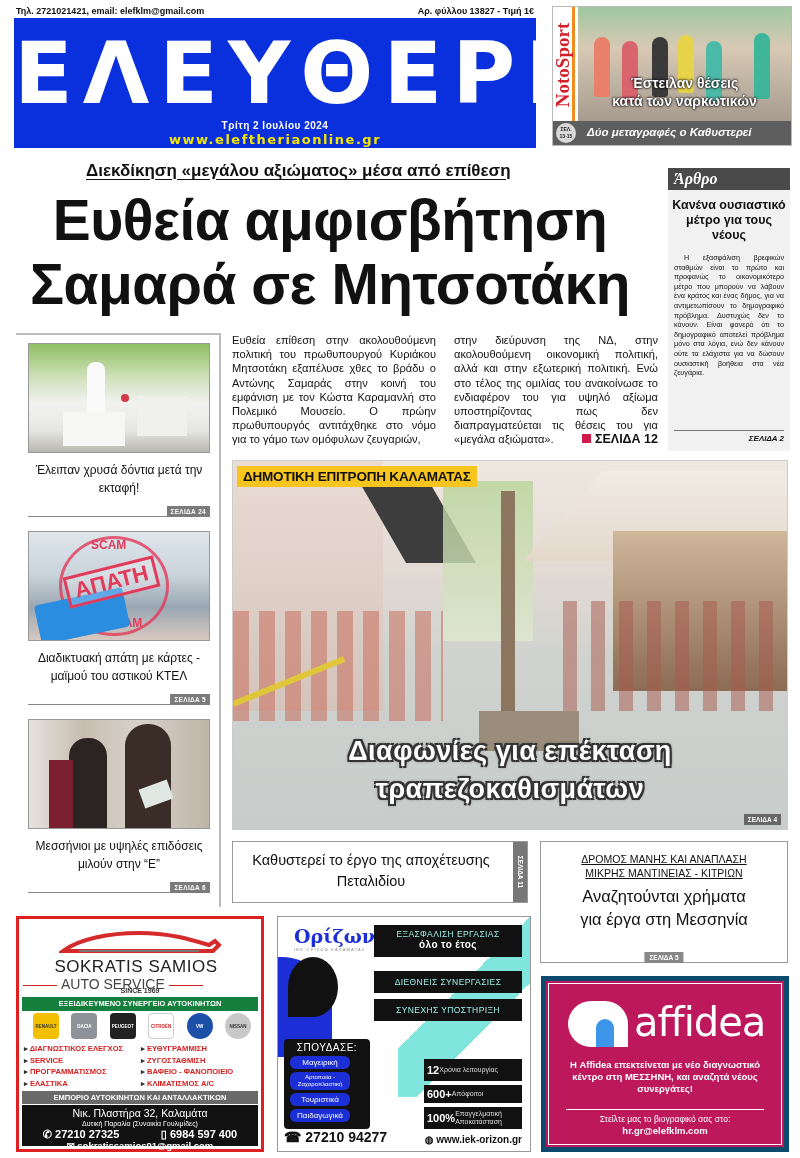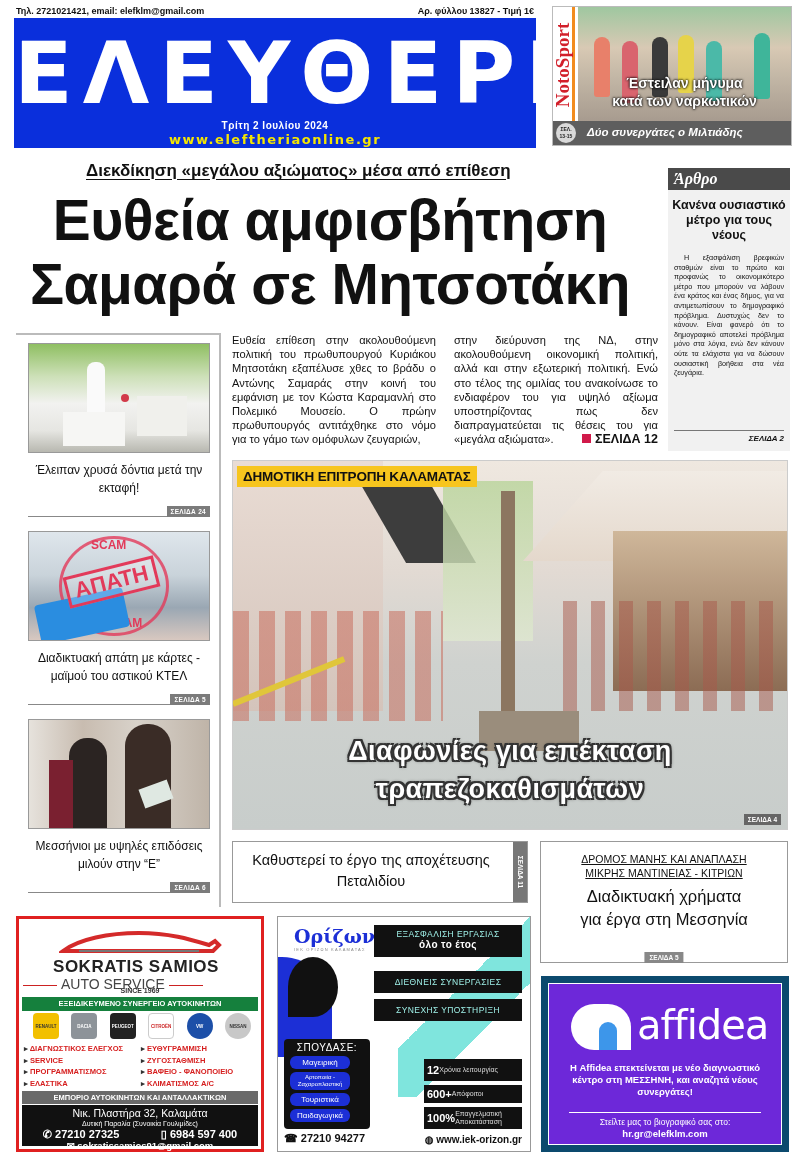--- a/index.html
+++ b/index.html
@@ -66,21 +66,21 @@
   .box1-tag span { position: absolute; left: 50%; top: 50%; transform: translate(-50%, -50%) rotate(90deg); color: #fff; font-size: 6.5px; font-weight: bold; white-space: nowrap; }
 
   .box2 { left: 540px; top: 841px; width: 248px; height: 122px; border: 1px solid #999; }
   .box2-kicker { text-align: center; font-size: 10.5px; line-height: 14px; margin-top: 10px; text-decoration: underline; }
   .box2-title { text-align: center; font-size: 16.5px; line-height: 23px; margin-top: 5px; }
   .box2-tag { position: absolute; left: 50%; transform: translateX(-50%); bottom: -1px; background: #888; color: #fff; font-size: 6.5px; font-weight: bold; padding: 2px 5px; }
 
   
   .ad1 { left: 16px; top: 916px; width: 248px; height: 236px; border: 3px solid #e02020; background: #fff; }
   .samios-car { position: absolute; left: 40px; top: 8px; width: 164px; height: 28px; }
-  .samios-name { position: absolute; left: 0; right: 8px; top: 38px; text-align: center; font-size: 17px; font-weight: bold; letter-spacing: 0.5px; color: #222; }
+  .samios-name { position: absolute; left: 0; right: 8px; top: 38px; text-align: center; font-size: 17px; font-weight: normal; letter-spacing: 0.5px; color: #222; }
   .samios-sub { position: absolute; left: 0; right: 0; top: 57px; text-align: left; font-size: 14px; color: #444; }
   .samios-sub::before, .samios-sub::after { content: ""; display: inline-block; width: 34px; border-top: 1px solid #c22; vertical-align: middle; margin: 0 4px; }
   .samios-since { position: absolute; left: 0; right: 0; top: 68px; text-align: center; font-size: 7px; font-weight: bold; color: #333; }
   .samios-bar { position: absolute; left: 3px; right: 3px; top: 78px; height: 14px; background: #15803d; color: #fff; font-size: 7.5px; font-weight: bold; text-align: center; line-height: 14px; }
   .brands { position: absolute; left: 14px; right: 10px; top: 94px; height: 28px; display: flex; justify-content: space-between; }
   .brand { width: 26px; height: 26px; border-radius: 4px; font-size: 4.5px; font-weight: bold; display: flex; align-items: center; justify-content: center; color: #fff; }
   .services { position: absolute; left: 3px; right: 3px; top: 124px; display: grid; grid-template-columns: 1fr 1fr; row-gap: 0px; font-size: 7.6px; font-weight: bold; color: #d61e1e; line-height: 11.5px; padding-left: 2px; }
   .services span::before { content: "▸ "; color: #333; }
   .samios-bar2 { position: absolute; left: 3px; right: 3px; top: 172px; height: 13px; background: #6a6a6a; color: #fff; font-size: 7.5px; font-weight: bold; text-align: center; line-height: 13px; }
   .samios-foot { position: absolute; left: 3px; right: 3px; top: 186px; bottom: 3px; background: #111; color: #fff; text-align: center; }
@@ -98,25 +98,25 @@
   .oriz-teal { position: absolute; left: 120px; top: 0; width: 150px; height: 180px; background: linear-gradient(135deg, transparent 40%, #7fe5dd 40%, #7fe5dd 60%, transparent 60%); }
   .oriz-box { position: absolute; left: 96px; width: 148px; background: #111; color: #9ff0e8; text-align: center; font-size: 8.5px; letter-spacing: 0.4px; }
   .oriz-box b { color: #fff; font-size: 10px; display: block; }
   .oriz-study { position: absolute; left: 6px; top: 122px; width: 86px; height: 90px; background: #111; border-radius: 4px; }
   .oriz-study-title { color: #fff; text-align: center; font-size: 10px; margin-top: 3px; letter-spacing: 0.5px; }
   .oriz-pill { margin: 3px 20px 0 6px; background: #1c2fd6; color: #fff; text-align: center; font-size: 8px; border-radius: 6px; line-height: 11px; padding: 1px 0; }
   .oriz-pill.two { font-size: 6px; line-height: 7px; padding: 2px 0; }
   .oriz-stat { position: absolute; left: 146px; width: 98px; background: #111; color: #fff; display: flex; align-items: center; padding: 0 3px; }
   .oriz-stat b { font-size: 11px; }
   .oriz-stat span { font-size: 7px; line-height: 8px; color: #ddd; }
-  .oriz-phone { position: absolute; left: 6px; bottom: 6px; font-size: 11px; font-weight: bold; }
+  .oriz-phone { position: absolute; left: 6px; bottom: 6px; font-size: 14px; font-weight: bold; }
   .oriz-web { position: absolute; right: 8px; bottom: 6px; font-size: 10px; font-weight: bold; }
 
   
-  .ad3 { left: 541px; top: 976px; width: 248px; height: 176px; background: #6d28d9; border: 8px solid #0c4a6e; outline: 1px solid #fff; outline-offset: -8px; }
+  .ad3 { left: 541px; top: 976px; width: 248px; height: 176px; background: #be185d; border: 5px solid #0c4a6e; outline: 1px solid #fff; outline-offset: -8px; }
   .aff-logo-shape { position: absolute; left: 22px; top: 20px; width: 60px; height: 46px; background: #fff; border-radius: 30px 30px 0 30px; }
   .aff-logo-shape::after { content: ""; position: absolute; left: 28px; top: 18px; width: 18px; height: 28px; background: #3d96ea; border-radius: 10px 10px 0 0; }
   .aff-name { position: absolute; left: 88px; top: 18px; color: #fff; font-size: 40px; font-family: "DejaVu Sans", sans-serif; font-weight: normal; letter-spacing: -1px; }
   .aff-text { position: absolute; left: 0; right: 0; top: 78px; text-align: center; color: #fff; font-weight: bold; font-size: 9.5px; line-height: 12px; }
   .aff-line { position: absolute; left: 20px; right: 20px; top: 128px; border-top: 1px solid #fff; }
   .aff-cta { position: absolute; left: 0; right: 0; top: 133px; text-align: center; color: #fff; font-size: 8.5px; line-height: 11px; }
   .aff-cta b { font-size: 9.5px; }
 </style>
 </head>
 <body>
@@ -134,26 +134,26 @@
   <div class="noto-side">
       <span>NotoSport</span>
     </div>
   <div class="noto-photo">
     <div class="runner" style="left:16px;top:30px;height:60px;background:#e8806a;"></div>
     <div class="runner" style="left:44px;top:34px;height:62px;background:#d9646e;"></div>
     <div class="runner" style="left:74px;top:30px;height:60px;background:#3a3a3a;"></div>
     <div class="runner" style="left:100px;top:28px;height:58px;background:#e6d34a;"></div>
     <div class="runner" style="left:128px;top:34px;height:60px;background:#4bb9a8;"></div>
     <div class="runner" style="left:176px;top:26px;height:66px;background:#3fb59a;"></div>
-    <div class="noto-caption" style="top:68px;">Έστειλαν μήνυμα</div>
+    <div class="noto-caption" style="top:68px;">Έστειλαν θέσεις</div>
     <div class="noto-caption" style="top:86px;">κατά των ναρκωτικών</div>
   </div>
   <div class="noto-bar">
     <div class="pg-circle"><span>ΣΕΛ.</span><br><span>13-15</span></div>
-    <div class="noto-bar-text">Δύο συνεργάτες ο Μιλτιάδης</div>
+    <div class="noto-bar-text">Δύο μεταγραφές ο Καθυστερεί</div>
   </div>
 </div>
 
 <div class="abs kicker">Διεκδίκηση «μεγάλου αξιώματος» μέσα από επίθεση</div>
 <div class="abs headline">
   <div>Ευθεία αμφισβήτηση</div>
   <div>Σαμαρά σε Μητσοτάκη</div>
 </div>
 
 <div class="abs article">
@@ -233,21 +233,21 @@
 
 <div class="abs box1">
   <div class="box1-title">Καθυστερεί το έργο της αποχέτευσης Πεταλιδίου</div>
   <div class="box1-tag">
       <span>ΣΕΛΙΔΑ 11</span>
     </div>
 </div>
 
 <div class="abs box2">
   <div class="box2-kicker"><span>ΔΡΟΜΟΣ ΜΑΝΗΣ ΚΑΙ ΑΝΑΠΛΑΣΗ</span><br><span>ΜΙΚΡΗΣ ΜΑΝΤΙΝΕΙΑΣ - ΚΙΤΡΙΩΝ</span></div>
-  <div class="box2-title"><span>Διαδικτυακή χρήματα</span><br><span>για έργα στη Μεσσηνία</span></div>
+  <div class="box2-title"><span>Αναζητούνται χρήματα</span><br><span>για έργα στη Μεσσηνία</span></div>
   <div class="box2-tag">ΣΕΛΙΔΑ 5</div>
 </div>
 
 <div class="abs ad1">
   <svg class="samios-car" viewBox="0 0 164 28">
     <path d="M4 24 C20 12, 50 6, 80 6 C110 6, 130 12, 150 18 L156 14 L160 18 L154 24 Z" fill="none" stroke="#d42a2a" stroke-width="4"></path>
     <path d="M20 24 L140 24" stroke="#777" stroke-width="2"></path>
   </svg>
   <div class="samios-name">SOKRATIS SAMIOS</div>
   <div class="samios-sub">AUTO SERVICE</div>

